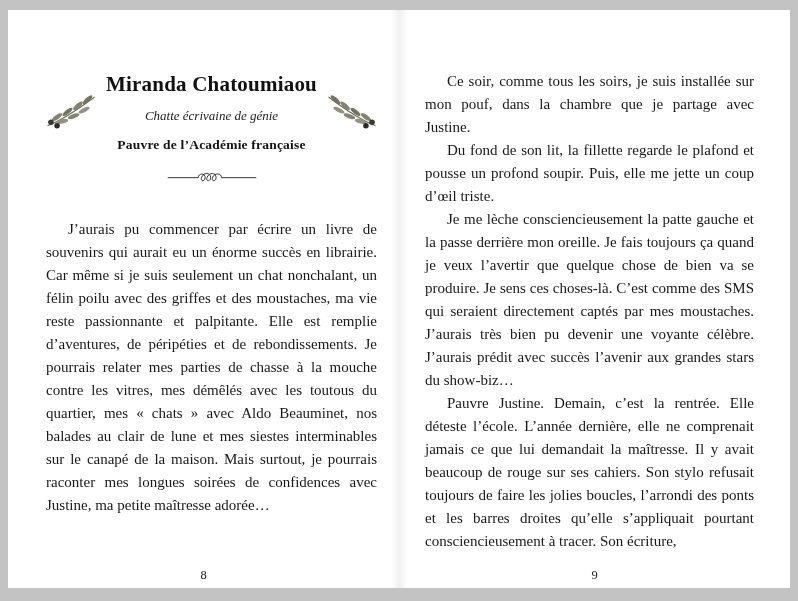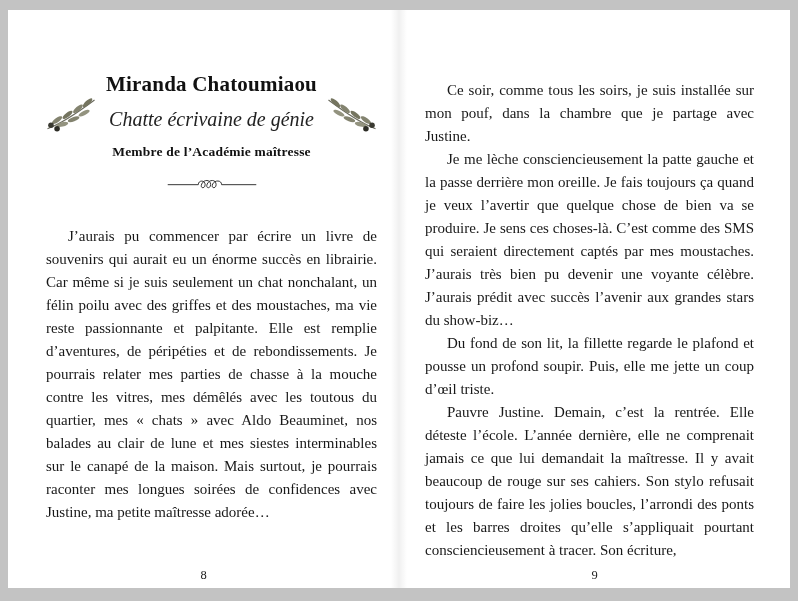--- a/index.html
+++ b/index.html
@@ -56,21 +56,21 @@
     margin: 0;
     font-size: 21px;
     font-weight: bold;
     letter-spacing: 0.2px;
     color: #111;
     white-space: nowrap;
   }
   .book-subtitle {
     margin-top: 11px;
     font-style: italic;
-    font-size: 20px;
+    font-size: 13px;
     color: #222;
   }
   .book-affiliation {
     margin-top: 13px;
     font-weight: bold;
     font-size: 13.5px;
     letter-spacing: 0.2px;
     color: #111;
   }
   .branch { flex: 0 0 auto; display: inline-block; }
@@ -122,21 +122,21 @@
             <ellipse cx="21" cy="35" rx="7" ry="2.5" transform="rotate(-14 21 35)" fill="#93937f"></ellipse>
             <ellipse cx="34" cy="29" rx="7" ry="2.5" transform="rotate(-20 34 29)" fill="#83836f"></ellipse>
             <ellipse cx="46" cy="22" rx="7" ry="2.5" transform="rotate(-26 46 22)" fill="#93937f"></ellipse>
             <circle cx="8" cy="36" r="3.2" fill="#3a3a31"></circle>
             <circle cx="15" cy="40" r="3.2" fill="#2c2c25"></circle>
           </svg>
         </span>
         <div class="header-text">
           <h1 class="book-title">Miranda Chatoumiaou</h1>
           <div class="book-subtitle">Chatte écrivaine de génie</div>
-          <div class="book-affiliation">Membre de l’Académie maîtresse</div>
+          <div class="book-affiliation">Pauvre de l’Académie française</div>
         </div>
         <span class="branch branch-right">
           <svg width="54" height="42" viewBox="0 0 62 46">
             <path d="M4 40 C 20 34, 38 22, 58 7" stroke="#6b6b5e" stroke-width="1.3" fill="none"></path>
             <ellipse cx="15" cy="30" rx="7" ry="2.5" transform="rotate(-35 15 30)" fill="#83836f"></ellipse>
             <ellipse cx="27" cy="24" rx="7" ry="2.5" transform="rotate(-38 27 24)" fill="#74745f"></ellipse>
             <ellipse cx="39" cy="17" rx="7" ry="2.5" transform="rotate(-40 39 17)" fill="#83836f"></ellipse>
             <ellipse cx="50" cy="10" rx="7" ry="2.5" transform="rotate(-42 50 10)" fill="#74745f"></ellipse>
             <ellipse cx="21" cy="35" rx="7" ry="2.5" transform="rotate(-14 21 35)" fill="#93937f"></ellipse>
             <ellipse cx="34" cy="29" rx="7" ry="2.5" transform="rotate(-20 34 29)" fill="#83836f"></ellipse>
@@ -155,24 +155,24 @@
 
       <div class="body-text">
         <p>J’aurais pu commencer par écrire un livre de souvenirs qui aurait eu un énorme succès en librairie. Car même si je suis seulement un chat nonchalant, un félin poilu avec des griffes et des moustaches, ma vie reste passionnante et palpitante. Elle est remplie d’aventures, de péripéties et de rebondissements. Je pourrais relater mes parties de chasse à la mouche contre les vitres, mes démêlés avec les toutous du quartier, mes « chats » avec Aldo Beauminet, nos balades au clair de lune et mes siestes interminables sur le canapé de la maison. Mais surtout, je pourrais raconter mes longues soirées de confidences avec Justine, ma petite maîtresse adorée…</p>
       </div>
     </div>
     <div class="page-number">8</div>
   </div>
 
   <div class="page page-right">
     <div class="content-right">
-      <div class="body-text" style="margin-top:12px;">
+      <div class="body-text" style="margin-top:3px;">
         <p>Ce soir, comme tous les soirs, je suis installée sur mon pouf, dans la chambre que je partage avec Justine.</p>
+        <p>Du fond de son lit, la fillette regarde le plafond et pousse un profond soupir. Puis, elle me jette un coup d’œil triste.</p>
         <p>Je me lèche consciencieusement la patte gauche et la passe derrière mon oreille. Je fais toujours ça quand je veux l’avertir que quelque chose de bien va se produire. Je sens ces choses-là. C’est comme des SMS qui seraient directement captés par mes moustaches. J’aurais très bien pu devenir une voyante célèbre. J’aurais prédit avec succès l’avenir aux grandes stars du show-biz…</p>
-        <p>Du fond de son lit, la fillette regarde le plafond et pousse un profond soupir. Puis, elle me jette un coup d’œil triste.</p>
         <p>Pauvre Justine. Demain, c’est la rentrée. Elle déteste l’école. L’année dernière, elle ne comprenait jamais ce que lui demandait la maîtresse. Il y avait beaucoup de rouge sur ses cahiers. Son stylo refusait toujours de faire les jolies boucles, l’arrondi des ponts et les barres droites qu’elle s’appliquait pourtant consciencieusement à tracer. Son écriture,</p>
       </div>
     </div>
     <div class="page-number">9</div>
   </div>
 
   <div class="gutter"></div>
 </div>
 
 </body></html>

